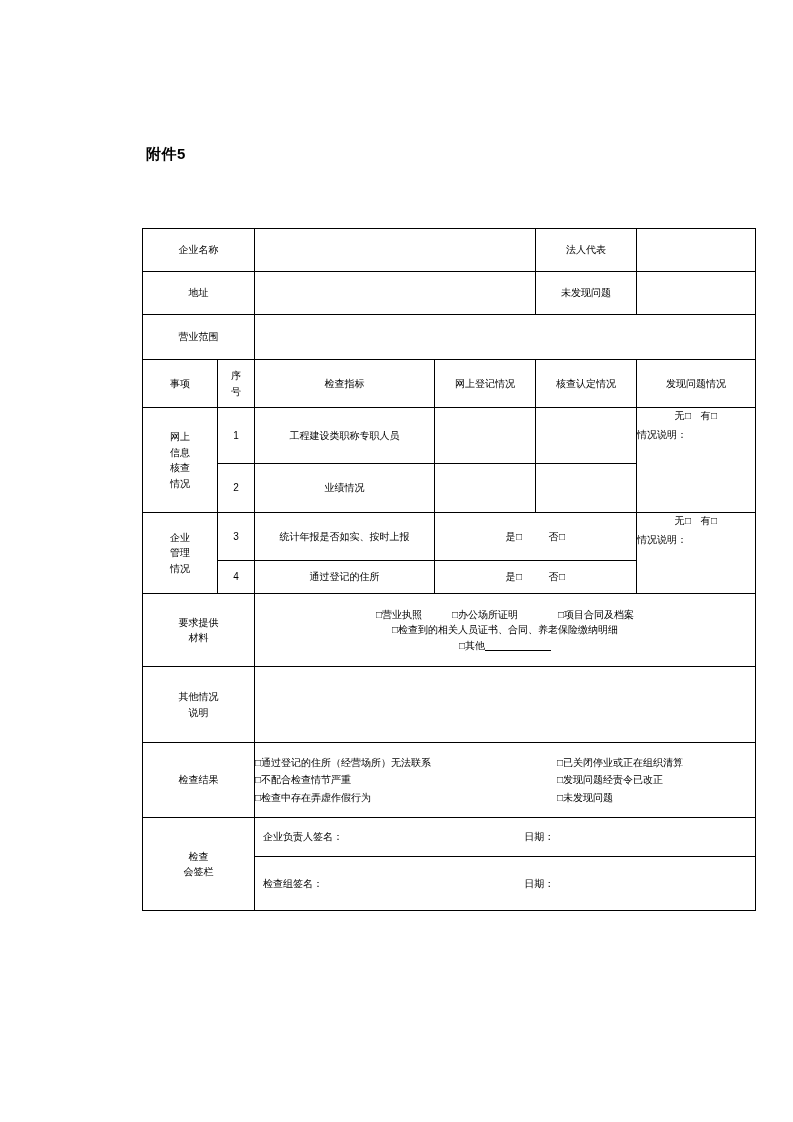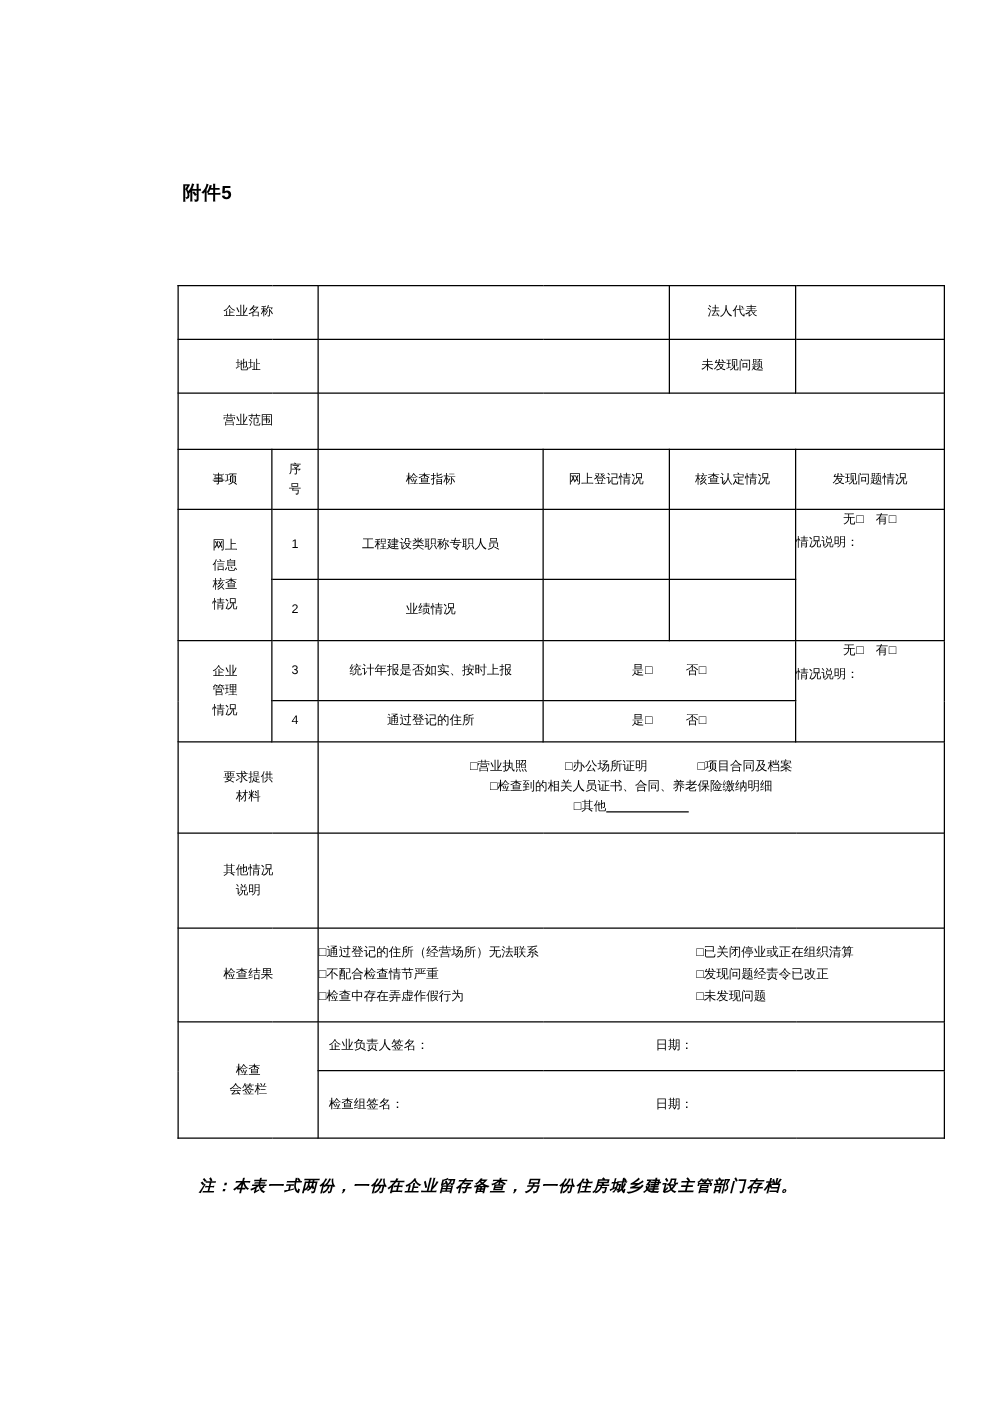--- a/index.html
+++ b/index.html
@@ -251,15 +251,14 @@
               <div class="nm"><span>检查组签名：</span><span></span></div>
               <div class="dt"><span>日期：</span><span></span></div>
             </div>
           </td>
         </tr>
 
       </tbody>
     </table>
   </div>
 
-  <div class="note">注：本表一式两份，一份在企业留存备查，另一份住房城乡建设主管部门存档。</div>
 
 </div>
 
 </body></html>

